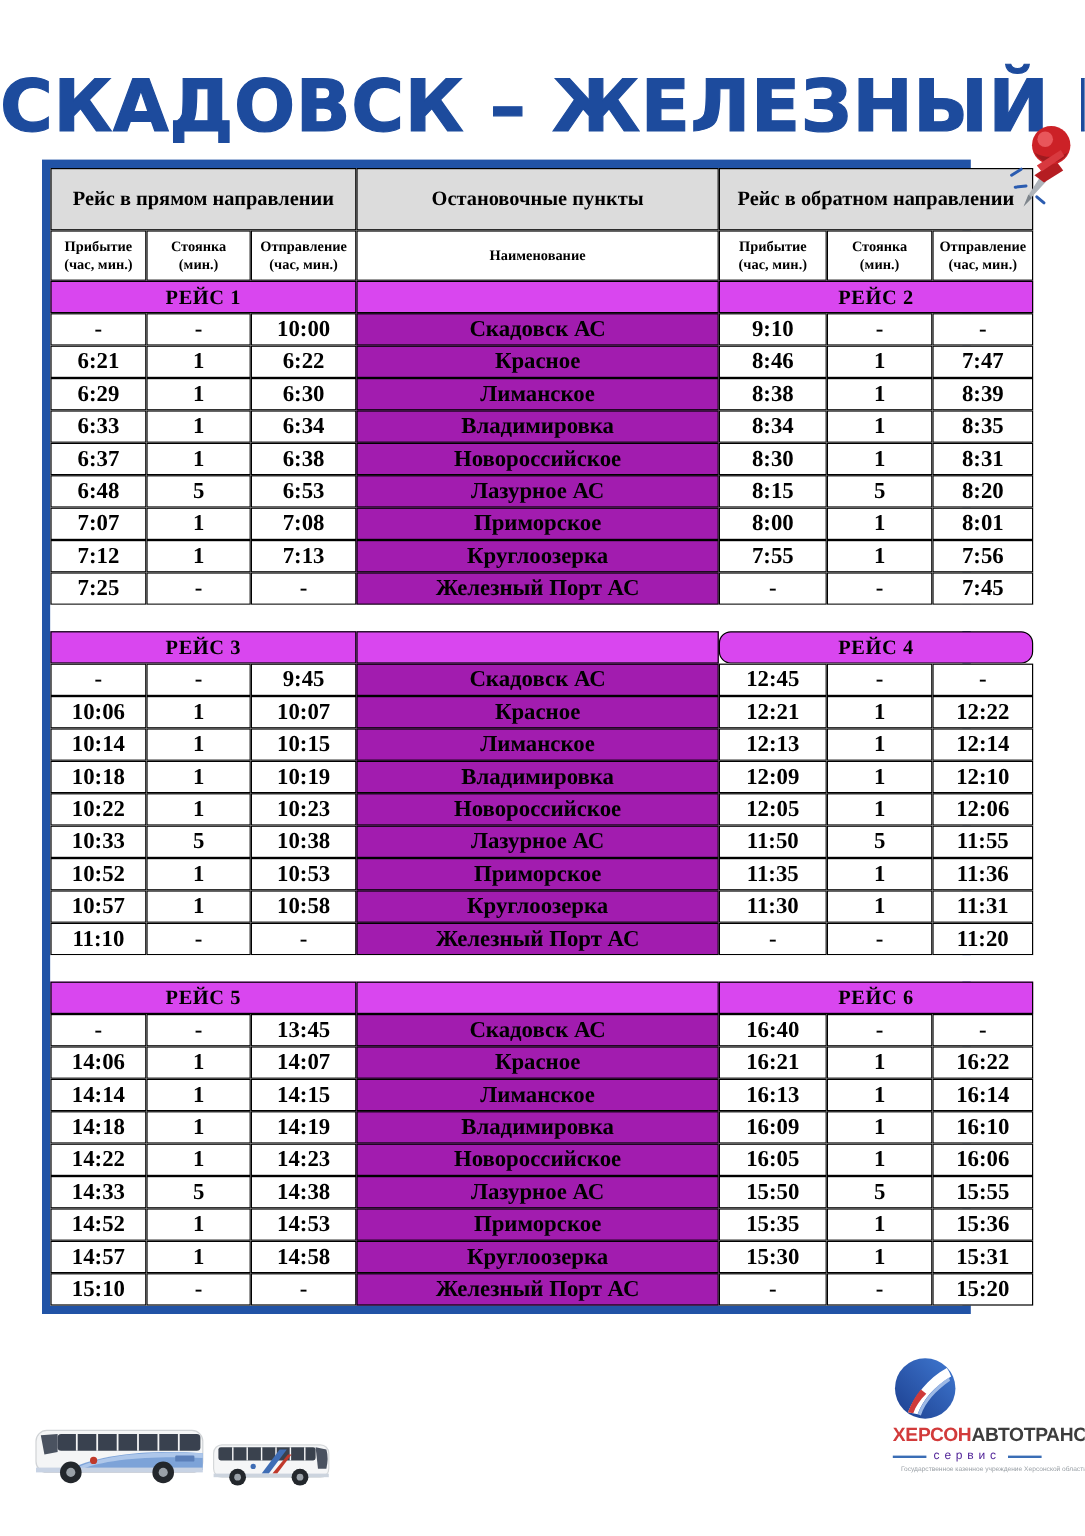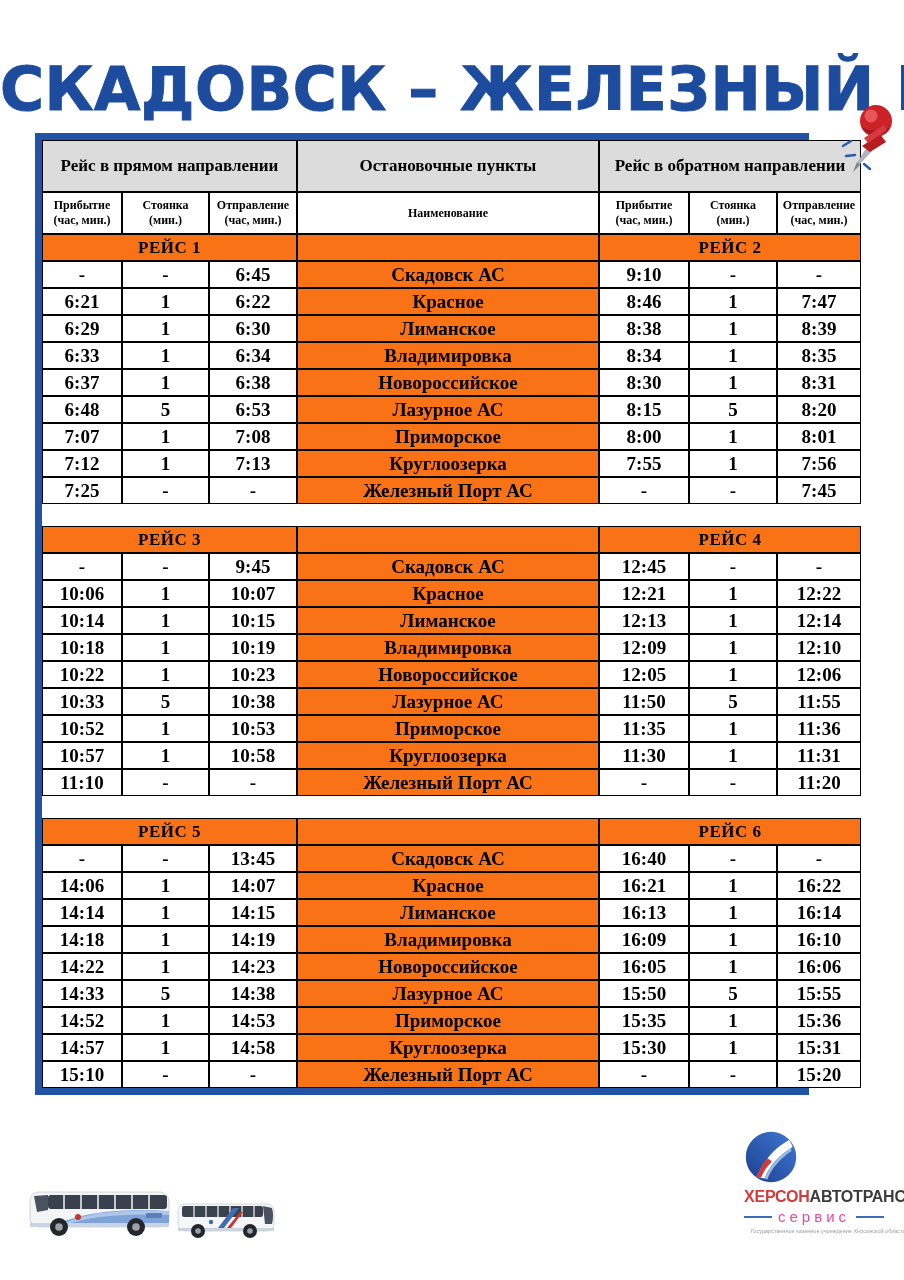--- a/index.html
+++ b/index.html
@@ -22,38 +22,38 @@
     grid-template-columns:80px 87px 88px 302px 90px 88px 84px;
     align-content:start;
   }
   .c {
     border:1px solid #000; display:flex; align-items:center; justify-content:center;
     font-weight:bold; font-family:"Liberation Serif", serif; color:#000;
     text-align:center; overflow:hidden;
   }
   .gh  { height:52px; background:#dcdcdc; font-size:17px; }
   .sh  { height:42px; background:#ffffff; font-size:12px; line-height:1.25; white-space:pre-line; }
-  .band{ height:27px; background:#f97316; font-size:17px; letter-spacing:0.5px; }
+  .band{ height:27px; background:#d946ef; font-size:17px; letter-spacing:0.5px; }
   .time{ height:27px; background:#ffffff; font-size:19px; }
-  .stop{ height:27px; background:#f97316; font-size:19px; }
+  .stop{ height:27px; background:#a21caf; font-size:19px; }
   .gap { height:22px; background:#ffffff; border:none; }
   .pin { position:absolute; left:834px; top:94px; width:66px; height:86px; z-index:5; }
   .buses { position:absolute; left:26px; top:1175px; width:250px; height:70px; }
   .bus-big   { position:absolute; left:0; top:4px; }
   .bus-small { position:absolute; left:150px; top:20px; }
   .logo {
     position:absolute; left:744px; top:1130px; width:160px;
     display:flex; flex-direction:column; align-items:flex-start;
     font-family:"Liberation Sans", sans-serif;
   }
   .logo-brand { margin-top:4px; white-space:nowrap; font-weight:bold; font-size:16px; letter-spacing:-0.2px; }
   .logo-brand .red  { color:#d23b3b; }
   .logo-brand .dark { color:#3d3d3d; }
   .logo-serv { margin-top:2px; display:flex; align-items:center; gap:6px;
-               color:#ec4899; font-size:15px; letter-spacing:4px; }
+               color:#4c1d95; font-size:10px; letter-spacing:4px; }
   .logo-serv .dash { width:28px; border-top:2px solid #3a6db5; }
   .logo-tag { margin-top:3px; font-size:6px; color:#9aa0a6; white-space:nowrap; transform:scale(.92); transform-origin:center top; }
 </style>
 </head>
 <body>
 
 <div class="page">
 
   <div class="title">СКАДОВСК – ЖЕЛЕЗНЫЙ ПОРТ</div>
 
@@ -87,21 +87,21 @@
 (час, мин.)</div>
       <div class="c sh">Стоянка
 (мин.)</div>
       <div class="c sh">Отправление
 (час, мин.)</div>
       <div class="c band" style="grid-column: span 3;">РЕЙС 1</div>
       <div class="c band"></div>
       <div class="c band" style="grid-column: span 3;">РЕЙС 2</div>
       <div class="c time">-</div>
       <div class="c time">-</div>
-      <div class="c time">6:45</div>
+      <div class="c time">10:00</div>
       <div class="c stop">Скадовск АС</div>
       <div class="c time">9:10</div>
       <div class="c time">-</div>
       <div class="c time">-</div>
       <div class="c time">6:21</div>
       <div class="c time">1</div>
       <div class="c time">6:22</div>
       <div class="c stop">Красное</div>
       <div class="c time">8:46</div>
       <div class="c time">1</div>
@@ -151,21 +151,21 @@
       <div class="c time">7:25</div>
       <div class="c time">-</div>
       <div class="c time">-</div>
       <div class="c stop">Железный Порт АС</div>
       <div class="c time">-</div>
       <div class="c time">-</div>
       <div class="c time">7:45</div>
       <div class="c gap" style="grid-column: span 7;"></div>
       <div class="c band" style="grid-column: span 3;">РЕЙС 3</div>
       <div class="c band"></div>
-      <div class="c band" style="grid-column: span 3;">РЕЙС 4</div>
+      <div class="c band" style="grid-column: span 3; border-radius: 10px;">РЕЙС 4</div>
       <div class="c time">-</div>
       <div class="c time">-</div>
       <div class="c time">9:45</div>
       <div class="c stop">Скадовск АС</div>
       <div class="c time">12:45</div>
       <div class="c time">-</div>
       <div class="c time">-</div>
       <div class="c time">10:06</div>
       <div class="c time">1</div>
       <div class="c time">10:07</div>

